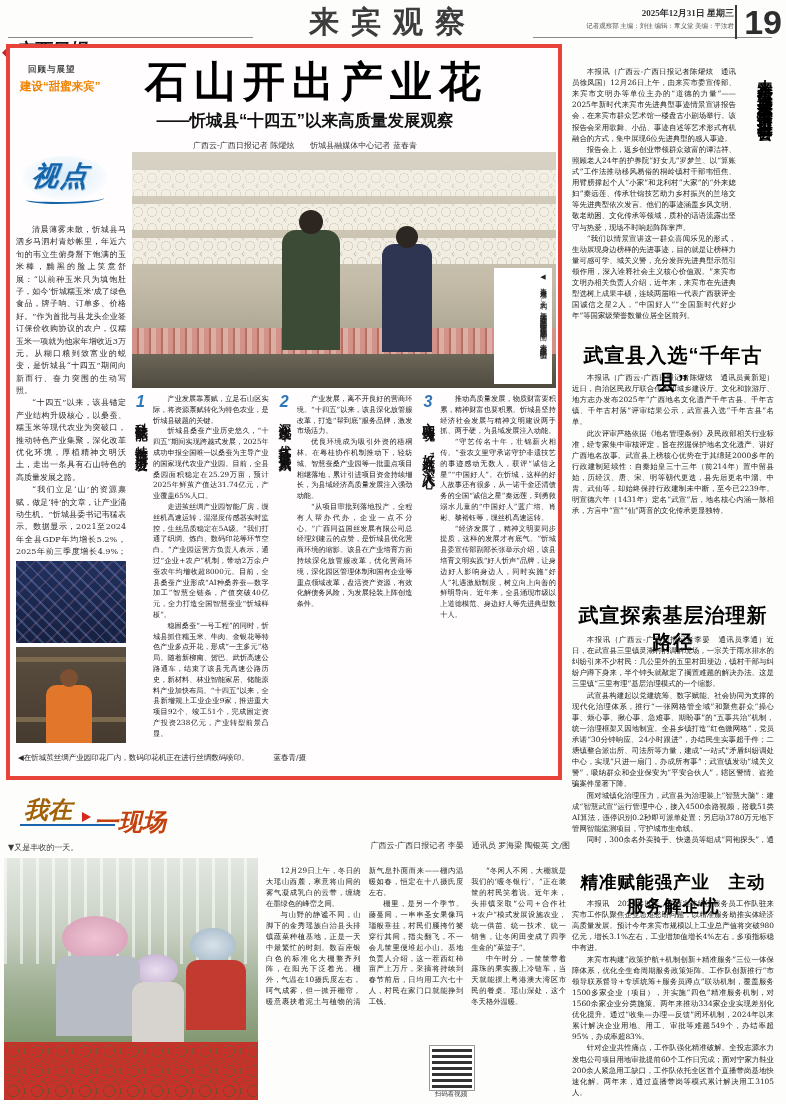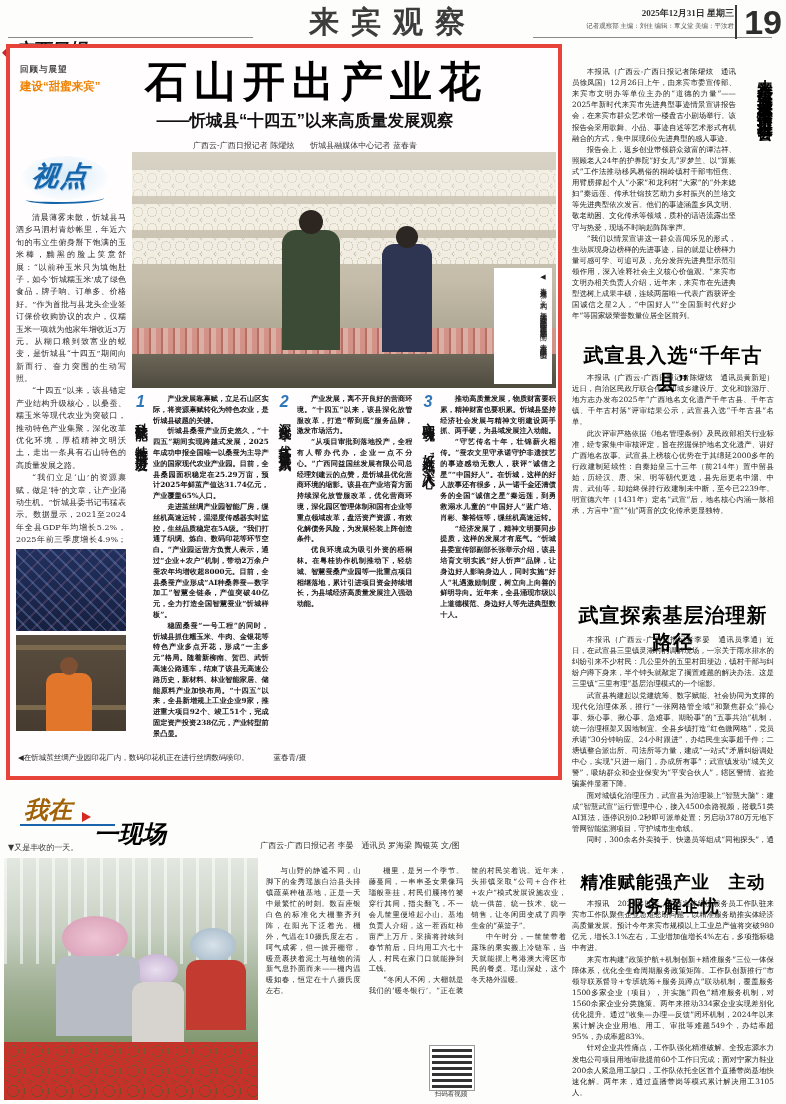--- a/index.html
+++ b/index.html
@@ -16,38 +16,38 @@
   .dateblock{right:52px;top:7px;width:230px;text-align:right;font-family:Liberation Serif, serif;}
   .dateblock .d1{font-size:9px;font-weight:700;color:#333;}
   .dateblock .d2{font-size:6.5px;color:#555;margin-top:2px;}
   .pagenum{right:4px;top:5px;border-left:2px solid #3a3a3a;padding-left:7px;
     font:700 34px "Liberation Sans",sans-serif;color:#2e2e2e;line-height:1;}
 
   
   .feature{left:6px;top:44px;width:556px;height:736px;border:4px solid #e8433b;
     box-sizing:border-box;background:#fffdfd;}
   .badge{left:10px;top:16px;width:92px;}
-  .badge .b1{font:700 8.5px "Liberation Sans",sans-serif;color:#4a4a4a;letter-spacing:1px;}
+  .badge .b1{font:700 8.5px "Liberation Sans",sans-serif;color:#4a4a4a;letter-spacing:1px;margin-left:8px;}
   .badge .b2{font:900 11.5px "Liberation Sans",sans-serif;color:#ef8200;margin-top:3px;}
   .f-headline{left:118px;top:6px;width:360px;text-align:right;
     font:900 42px "Liberation Sans",sans-serif;letter-spacing:7px;color:#000;}
   .f-sub{left:100px;top:62px;width:390px;text-align:center;
     font:700 16.5px "Liberation Sans",sans-serif;color:#111;}
   .f-byline{left:100px;top:92px;width:390px;text-align:center;font-size:8px;color:#343434;}
 
   
   .rail{left:6px;top:106px;width:110px;height:598px;}
   .vp-logo{position:relative;height:54px;}
   .vp-oval{position:absolute;left:6px;top:2px;width:86px;height:44px;border-radius:50%;
     background:radial-gradient(ellipse at 50% 45%,#dcebf7 0%,#f4f9fd 60%,transparent 75%);}
   .vp-text{position:absolute;left:16px;top:4px;font:italic 900 27px "DejaVu Serif",serif;
     color:#1565ab;transform:skewX(-8deg);letter-spacing:2px;text-shadow:1px 1px 0 #9fc4e4;}
   .vp-sw{position:absolute;left:10px;top:40px;width:78px;height:8px;
     border-bottom:2px solid #1565ab;border-radius:0 0 60% 40%;}
-  .vp-body{height:332px;overflow:hidden;margin-top:4px;}
+  .vp-body{height:332px;overflow:hidden;margin-top:16px;}
   .vp-body p{margin:0;text-indent:2em;font-size:8px;line-height:1.55;text-align:justify;color:#2a2a2a;}
   .ph-brocade{margin-top:5px;height:82px;background:
     repeating-linear-gradient(45deg,rgba(130,160,225,.30) 0 2px,transparent 2px 9px),
     repeating-linear-gradient(-45deg,rgba(180,120,160,.22) 0 2px,transparent 2px 11px),
     linear-gradient(#22305c,#16203f);}
   .ph-loom{position:relative;margin-top:4px;height:96px;background:linear-gradient(#5a4e40,#463b2f);overflow:hidden;}
   .ph-loom .bar{position:absolute;left:0;width:100%;height:5px;background:#7c6a4e;}
   .ph-loom .body{position:absolute;left:30px;top:38px;width:46px;height:58px;border-radius:10px 10px 0 0;background:#e2762a;}
   .ph-loom .head{position:absolute;left:44px;top:22px;width:18px;height:18px;border-radius:50%;background:#7d5034;}
 
@@ -69,21 +69,21 @@
     font-size:7px;line-height:1.7;color:#222;letter-spacing:1px;}
 
   
   .cols{left:122px;top:346px;width:424px;height:350px;display:flex;gap:7px;}
   .sec{flex:1;display:flex;min-width:0;}
   .sec .hd{width:17px;margin-right:4px;display:flex;flex-direction:column;align-items:center;}
   .sec .num{font:italic 900 16px "Liberation Sans",sans-serif;color:#2f76b8;line-height:1;margin-bottom:3px;}
   .sec .vt{writing-mode:vertical-rl;font:700 12.5px "Liberation Sans",sans-serif;color:#111;
     letter-spacing:2px;line-height:1.1;}
   .sec .bd{flex:1;overflow:hidden;}
-  .sec .bd p{margin:0;text-indent:2em;font-size:7.2px;line-height:1.5;text-align:justify;color:#1c1c1c;font-weight:bold;}
+  .sec .bd p{margin:0;text-indent:2em;font-size:7.2px;line-height:1.5;text-align:justify;color:#1c1c1c;}
   .f-botcap{left:8px;top:704px;width:288px;font-size:7.5px;line-height:1.5;color:#2a2a2a;}
   .f-botcap .credit{float:right;color:#2a2a2a;}
 
   
   .sb-art1{left:572px;top:66px;width:202px;height:296px;display:flex;}
   .sb-art1 .bd{width:164px;overflow:hidden;}
   .sb-vtitle{width:36px;margin-left:2px;writing-mode:vertical-rl;
     font:900 15.5px "Liberation Sans",sans-serif;letter-spacing:3px;color:#000;line-height:1.15;
     height:296px;text-align:justify;}
   .sb p{margin:0;text-indent:2em;font-size:7.4px;line-height:1.5;text-align:justify;color:#1c1c1c;}
@@ -94,24 +94,24 @@
   .sb-b3{left:572px;top:634px;width:202px;height:212px;overflow:hidden;}
   .sb-h4{left:572px;top:870px;width:202px;font-size:17.5px;}
   .sb-b4{left:572px;top:898px;width:202px;height:200px;overflow:hidden;}
 
   
   .wz-logo{left:14px;top:792px;width:170px;height:62px;}
   .wz1{position:absolute;left:10px;top:2px;font:italic 900 24px "DejaVu Serif",serif;color:#a16207;}
   .wz-line{position:absolute;left:6px;top:32px;width:95px;border-top:2px solid #1a63ad;}
   .wz-flag{position:absolute;left:68px;top:20px;width:0;height:0;
     border-left:9px solid #d6281e;border-top:5px solid transparent;border-bottom:5px solid transparent;}
-  .wz2{position:absolute;left:80px;top:26px;font:italic 900 24px "DejaVu Serif",serif;color:#000000;text-align:center;}
+  .wz2{position:absolute;left:80px;top:14px;font:italic 900 24px "DejaVu Serif",serif;color:#c2410c;text-align:center;}
   .bt-headline{left:185px;top:796px;width:385px;text-align:center;
     font:900 28px "Liberation Sans",sans-serif;letter-spacing:5px;color:#000;}
-  .bt-byline{left:150px;top:840px;width:420px;text-align:center;font-size:8px;color:#333;}
+  .bt-byline{left:150px;top:840px;width:420px;text-align:right;font-size:8px;color:#333;}
   .bt-photocap{left:8px;top:842px;font-size:8px;color:#3a3a3a;}
   .bt-photo{left:4px;top:858px;width:254px;height:242px;overflow:hidden;
     background:linear-gradient(#e3e8e0 0%,#c7d0c2 30%,#9eae92 55%,#62804c 100%);}
   .bt-photo .ribs{position:absolute;left:0;top:0;width:100%;height:44%;
     background:repeating-linear-gradient(90deg,rgba(255,255,255,.55) 0 3px,transparent 3px 16px);}
   .hat{position:absolute;border-radius:50%;}
   .hat.p1{left:58px;top:58px;width:66px;height:44px;background:radial-gradient(#efc4d4,#d49ab2);}
   .hat.p2{left:130px;top:96px;width:44px;height:32px;background:radial-gradient(#e9dff0,#bfa9cc);}
   .hat.p3{left:186px;top:70px;width:46px;height:34px;background:radial-gradient(#d8e2ea,#9fb4c4);}
   .tors{position:absolute;border-radius:12px 12px 0 0;}
@@ -199,22 +199,22 @@
             <p>稳固桑蚕“一号工程”的同时，忻城县抓住糯玉米、牛肉、金银花等特色产业多点开花，形成“一主多元”格局。随着新柳南、贺巴、武忻高速公路通车，结束了该县无高速公路历史，新材料、林业智能家居、储能原料产业加快布局。“十四五”以来，全县新增规上工业企业9家，推进重大项目92个、竣工51个，完成固定资产投资238亿元，产业转型前景凸显。</p>
           </div>
       </div>
       <div class="sec">
         <div class="hd">
           <div class="num">2</div>
           <div class="vt">深化改革：优良环境引来东风</div>
         </div>
         <div class="bd">
             <p>产业发展，离不开良好的营商环境。“十四五”以来，该县深化放管服改革，打造“帮到底”服务品牌，激发市场活力。</p>
+            <p>优良环境成为吸引外资的梧桐林。在粤桂协作机制推动下，轻纺城、智慧蚕桑产业园等一批重点项目相继落地，累计引进项目资金持续增长，为县域经济高质量发展注入强劲动能。</p>
             <p>“从项目审批到落地投产，全程有人帮办代办，企业一点不分心。”广西同益国丝发展有限公司总经理刘建云的点赞，是忻城县优化营商环境的缩影。该县在产业培育方面持续深化放管服改革，优化营商环境，深化园区管理体制和国有企业等重点领域改革，盘活资产资源，有效化解债务风险，为发展轻装上阵创造条件。</p>
-            <p>优良环境成为吸引外资的梧桐林。在粤桂协作机制推动下，轻纺城、智慧蚕桑产业园等一批重点项目相继落地，累计引进项目资金持续增长，为县域经济高质量发展注入强劲动能。</p>
           </div>
       </div>
       <div class="sec">
         <div class="hd">
           <div class="num">3</div>
           <div class="vt">文明铸魂：“好人之城”深入人心</div>
         </div>
         <div class="bd">
             <p>推动高质量发展，物质财富要积累，精神财富也要积累。忻城县坚持经济社会发展与精神文明建设两手抓、两手硬，为县域发展注入动能。</p>
             <p>“守艺传名十年，壮锦薪火相传。”蚕农文里守承诺守护非遗技艺的事迹感动无数人，获评“诚信之星”“中国好人”。在忻城，这样的好人故事还有很多，从一诺千金还清债务的全国“诚信之星”秦远莲，到勇救溺水儿童的“中国好人”蓝广培、肖彬、黎裕钰等，缫丝机高速运转。</p>
@@ -226,21 +226,21 @@
     <div class="abs f-botcap">
       <span>◀在忻城茧丝绸产业园印花厂内，数码印花机正在进行丝绸数码喷印。</span>
       <span class="credit">蓝春青/摄</span>
     </div>
   </div>
 
   <div class="abs sb-art1 sb">
     <div class="bd">
         <p>本报讯（广西云-广西日报记者陈燿炫　通讯员徐凤国）12月26日上午，由来宾市委宣传部、来宾市文明办等单位主办的“道德的力量”——2025年新时代来宾市先进典型事迹情景宣讲报告会，在来宾市群众艺术馆一楼盘古小剧场举行。该报告会采用歌舞、小品、事迹自述等艺术形式有机融合的方式，集中展现6位先进典型的感人事迹。</p>
         <p>报告会上，返乡创业带领群众致富的谭洁祥、照顾老人24年的护养院“好女儿”罗梦兰、以“算账式”工作法推动移风易俗的桐岭镇村干部韦恒焦、用臂膀撑起个人“小家”和龙利村“大家”的“外来媳妇”秦远莲、传承壮锦技艺助力乡村振兴的兰培文等先进典型依次发言。他们的事迹涵盖乡风文明、敬老助困、文化传承等领域，质朴的话语流露出坚守与热爱，现场不时响起阵阵掌声。</p>
-        <p>“我们以情景宣讲这一群众喜闻乐见的形式，生动展现身边榜样的先进事迹，目的就是让榜样力量可感可学、可追可及，充分发挥先进典型示范引领作用，深入诠释社会主义核心价值观。”来宾市文明办相关负责人介绍，近年来，来宾市在先进典型选树上成果丰硕，连续两届唯一代表广西获评全国诚信之星2人，“中国好人”“全国新时代好少年”等国家级荣誉数量位居全区前列。</p>
+        <p>“我们以情景宣讲这一群众喜闻乐见的形式，生动展现身边榜样的先进事迹，目的就是让榜样力量可感可学、城关义警，充分发挥先进典型示范引领作用，深入诠释社会主义核心价值观。”来宾市文明办相关负责人介绍，近年来，来宾市在先进典型选树上成果丰硕，连续两届唯一代表广西获评全国诚信之星2人，“中国好人”“全国新时代好少年”等国家级荣誉数量位居全区前列。</p>
       </div>
     <div class="sb-vtitle">来宾举行先进典型事迹情景宣讲报告会</div>
   </div>
 
   <div class="abs sb-h sb-h2">武宣县入选“千年古县”</div>
   <div class="abs sb sb-b2">
       <p>本报讯（广西云-广西日报记者陈燿炫　通讯员黄新迎）近日，自治区民政厅联合住房和城乡建设厅、文化和旅游厅、地方志办发布2025年“广西地名文化遗产千年古县、千年古镇、千年古村落”评审结果公示，武宣县入选“千年古县”名单。</p>
       <p>此次评审严格依据《地名管理条例》及民政部相关行业标准，经专家集中审核评定，旨在挖掘保护地名文化遗产、讲好广西地名故事。武宣县上榜核心优势在于其绵延2000多年的行政建制延续性：自秦始皇三十三年（前214年）置中留县始，历经汉、唐、宋、明等朝代更迭，县先后更名中溜、中胄、武仙等，却始终保持行政建制未中断，至今已2239年。明宣德六年（1431年）定名“武宣”后，地名核心内涵一脉相承，方言中“宣”“仙”两音的文化传承更显独特。</p>
     </div>
 
@@ -272,20 +272,21 @@
     <div class="ribs"></div>
     <div class="hat p1"></div>
     <div class="hat p2"></div>
     <div class="hat p3"></div>
     <div class="tors p1"></div>
     <div class="tors p2"></div>
     <div class="tors p3"></div>
     <div class="toms"></div>
   </div>
   <div class="abs bt-text">
+      <p>12月29日上午，冬日的大瑶山西麓，寒意将山间的雾气凝成乳白的云带，缠绕在墨绿色的峰峦之间。</p>
       <p>与山野的静谧不同，山脚下的金秀瑶族自治县头排镇蔬菜种植基地，正是一天中最繁忙的时刻。数百座银白色的标准化大棚整齐列阵，在阳光下泛着光。棚外，气温在10摄氏度左右，呵气成雾，但一掀开棚帘，暖意裹挟着泥土与植物的清新气息扑面而来——棚内温暖如春，恒定在十八摄氏度左右。</p>
       <p>棚里，是另一个季节。藤蔓间，一串串圣女果像玛瑙般垂挂，村民们腰挎竹篓穿行其间，指尖翻飞，不一会儿筐里便堆起小山。基地负责人介绍，这一茬西红柿亩产上万斤，采摘将持续到春节前后，日均用工六七十人，村民在家门口就能挣到工钱。</p>
       <p>“冬闲人不闲，大棚就是我们的‘暖冬银行’。”正在装筐的村民笑着说。近年来，头排镇采取“公司+合作社+农户”模式发展设施农业，统一供苗、统一技术、统一销售，让冬闲田变成了四季生金的“菜篮子”。</p>
       <p>中午时分，一筐筐带着露珠的果实搬上冷链车，当天就能摆上粤港澳大湾区市民的餐桌。瑶山深处，这个冬天格外温暖。</p>
     </div>
   <div class="abs qr"></div>
   <div class="abs qr-label">扫码看视频</div>
 
 </div>
 

